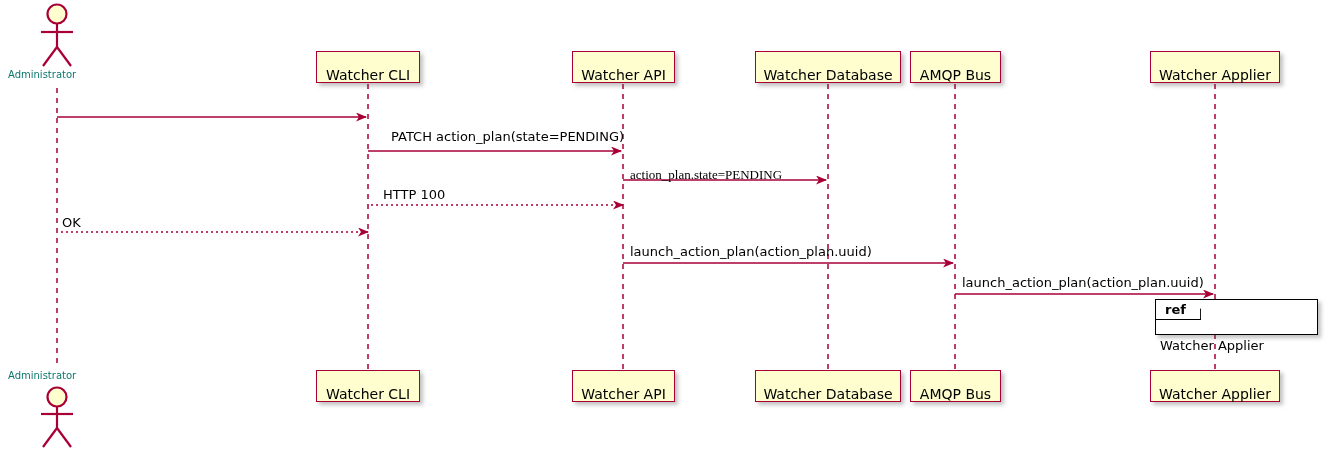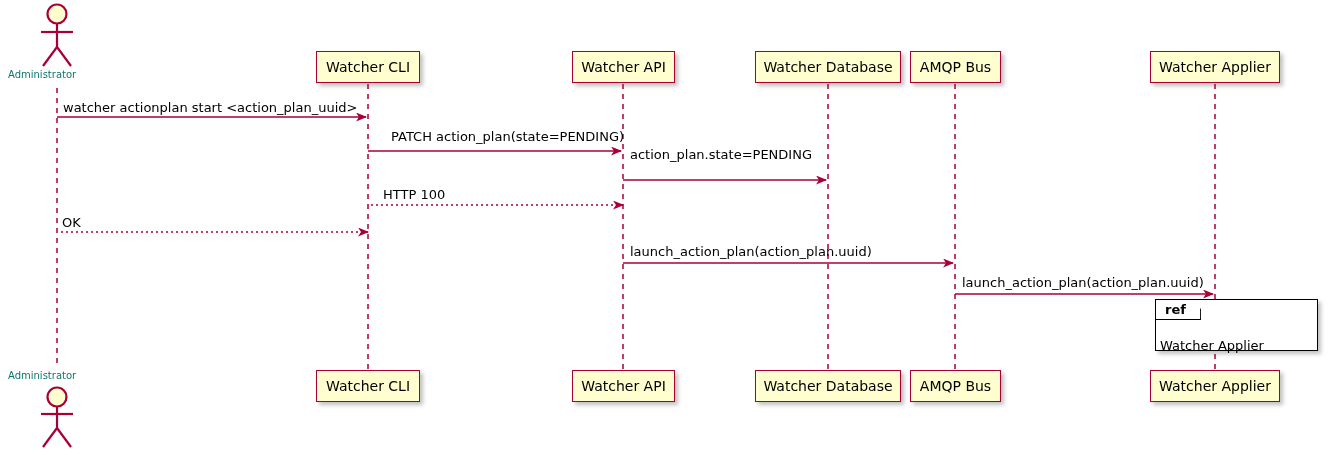--- a/index.html
+++ b/index.html
@@ -25,21 +25,21 @@
   }
   .participant-box {
     position: absolute;
     box-sizing: border-box;
     background: #FEFECE;
     border: 1.5px solid #A80036;
     color: #000000;
     font-size: 14px;
     line-height: 1;
     display: flex;
-    align-items: center;
+    align-items: flex-end;
     justify-content: center;
     white-space: nowrap;
     box-shadow: 3px 3px 4px rgba(80,80,80,0.35);
   }
   .actor-label {
     position: absolute;
     color: #0f766e;
     font-size: 10px;
     white-space: nowrap;
     line-height: 1;
@@ -163,28 +163,27 @@
   <div class="participant-box" style="left:755px; top:370px; width:146px; height:32px;">
     <span>Watcher Database</span>
   </div>
   <div class="participant-box" style="left:910px; top:370px; width:91px; height:32px;">
     <span>AMQP Bus</span>
   </div>
   <div class="participant-box" style="left:1150px; top:370px; width:130px; height:32px;">
     <span>Watcher Applier</span>
   </div>
 
-  <div class="msg-label" style="left:63px; top:101px;">watcher actionplan start &lt;action_plan_uuid&gt;</div>
   <div class="msg-label" style="left:375px; top:130px;margin-left:16px;">PATCH action_plan(state=PENDING)</div>
-  <div class="msg-label" style="left:630px; top:148px;">action_plan.state=PENDING</div>
+  <div class="msg-label" style="left:630px; top:168px;font-family:Liberation Serif, serif;">action_plan.state=PENDING</div>
   <div class="msg-label" style="left:383px; top:188px;">HTTP 100</div>
   <div class="msg-label" style="left:62px; top:216px;">OK</div>
   <div class="msg-label" style="left:630px; top:245px;">launch_action_plan(action_plan.uuid)</div>
   <div class="msg-label" style="left:962px; top:276px;">launch_action_plan(action_plan.uuid)</div>
 
-  <div class="ref-box" style="left:1155px; top:299px; width:163px; height:52px;">
+  <div class="ref-box" style="left:1155px; top:299px; width:163px; height:36px;">
     <div class="ref-tab">ref</div>
   </div>
   <div class="ref-body" style="left:1160px; top:322px; width:158px;">
     <div>Watcher Applier</div>
   </div>
 
 </div>
 
 </body></html>

